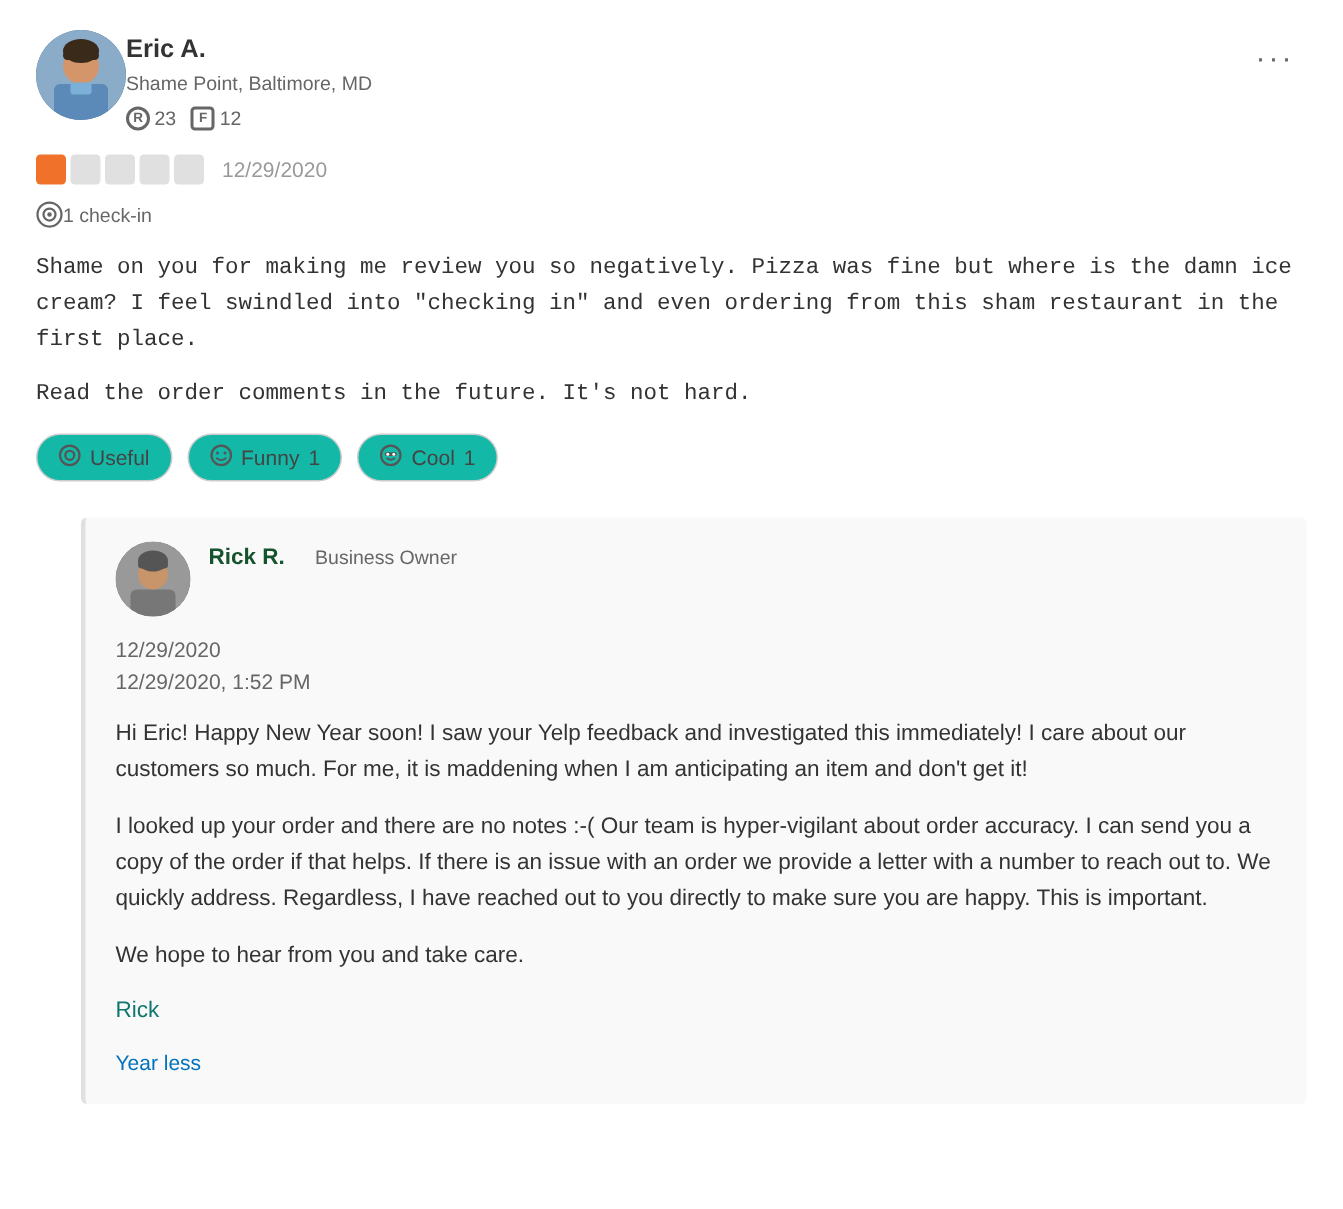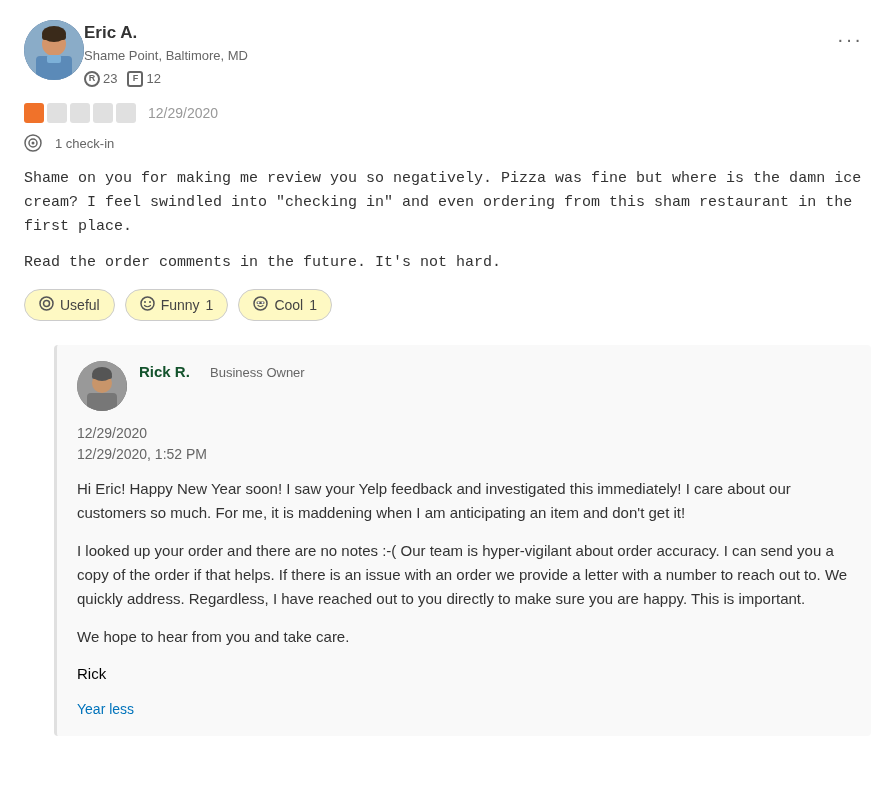--- a/index.html
+++ b/index.html
@@ -97,21 +97,21 @@
     .star.empty {
       background: #e0e0e0;
     }
     .review-date {
       font-size: 14px;
       color: #999;
     }
     .check-in {
       display: flex;
       align-items: center;
-      gap: 13px;
+      gap: 0;
       font-size: 13px;
       color: #666;
       margin-bottom: 14px;
     }
     .review-text {
       font-size: 15px;
       color: #333;
       line-height: 1.6;
       margin-bottom: 14px;
       font-family: Liberation Mono, monospace;
@@ -127,21 +127,21 @@
     .reaction-btn {
       display: flex;
       align-items: center;
       gap: 6px;
       border: 1.5px solid #ccc;
       border-radius: 20px;
       padding: 6px 14px;
       font-size: 14px;
       color: #444;
       cursor: pointer;
-      background: #fef9c3;
+      background: #14b8a6;
     }
     
     .business-reply {
       background: #f9f9f9;
       border-left: 3px solid #e0e0e0;
       margin-left: 30px;
       padding: 16px 20px;
       border-radius: 4px;
     }
     .reply-header {
@@ -188,21 +188,21 @@
     .reply-text {
       font-size: 15px;
       color: #333;
       line-height: 1.6;
     }
     .reply-text p {
       margin-bottom: 14px;
     }
     .reply-signature {
       font-size: 15px;
-      color: #000000;
+      color: #0f766e;
       margin-top: 4px;
       margin-bottom: 12px;
     }
     .read-less {
       color: #0073bb;
       font-size: 14px;
       cursor: pointer;
       text-decoration: none;
       font-weight: 500;
     }

